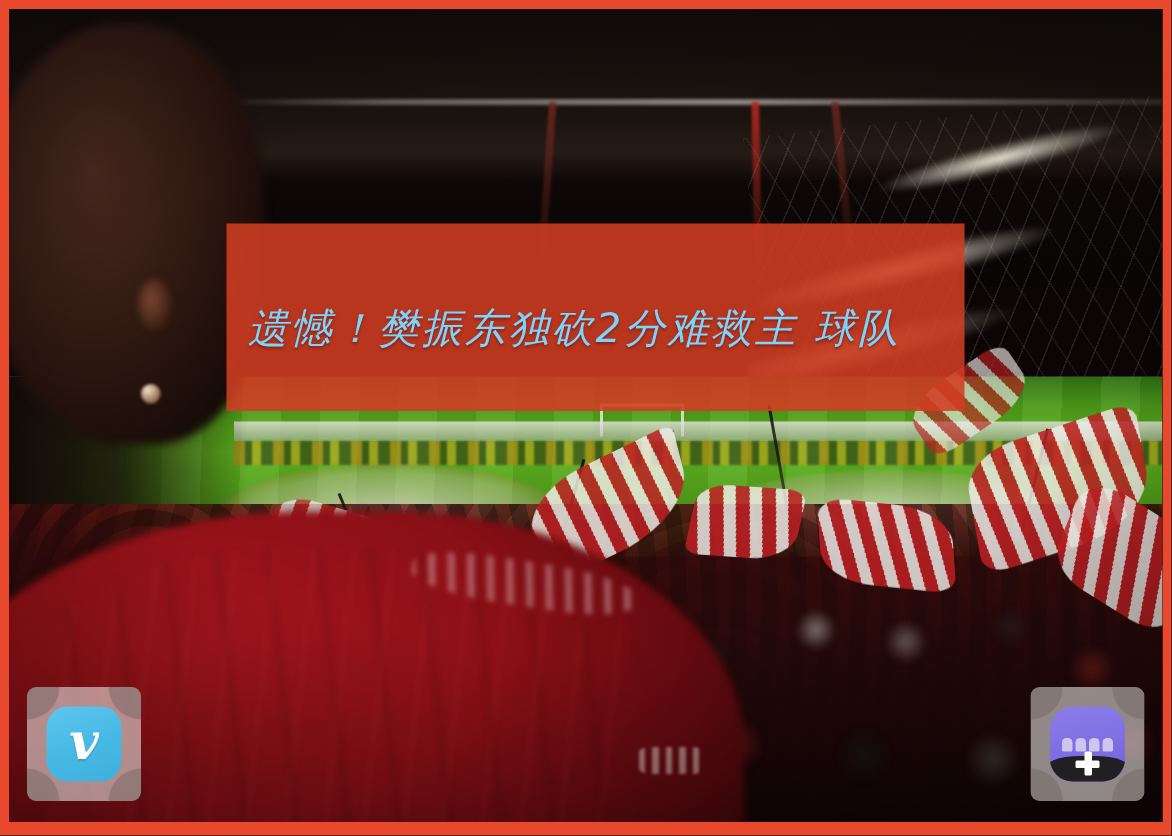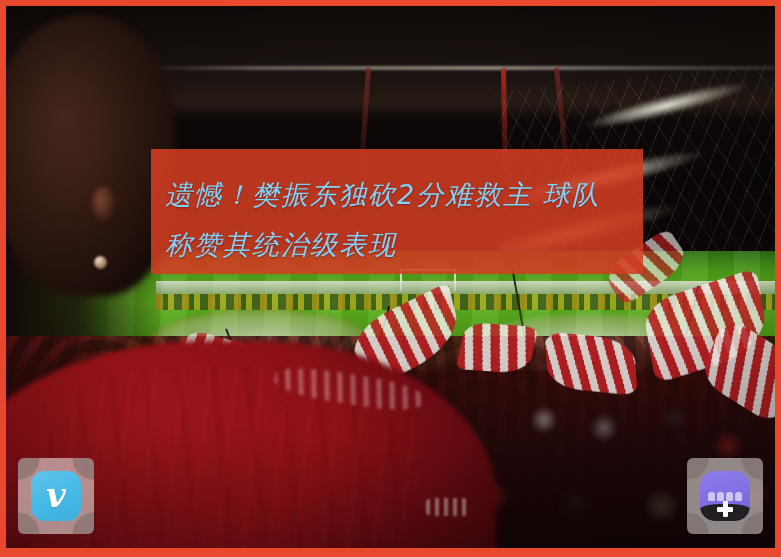--- a/index.html
+++ b/index.html
@@ -431,21 +431,20 @@
     <div class="fg-jacket"></div>
     <div class="fg-jacket-fold"></div>
     <div class="fg-logo"></div>
     <div class="fg-sul"></div>
 
     <div class="vignette"></div>
   </div>
 
   <div class="headline-banner">
     <div class="headline-text">遗憾！樊振东独砍2分难救主 球队</div>
-    <div class="headline-text">称赞其统治级表现</div>
   </div>
 
   <div class="corner-icon left">
     <div class="vimeo-tile">
       <span class="vimeo-glyph">v</span>
     </div>
   </div>
 
   <div class="corner-icon right">
     <div class="purple-tile">

